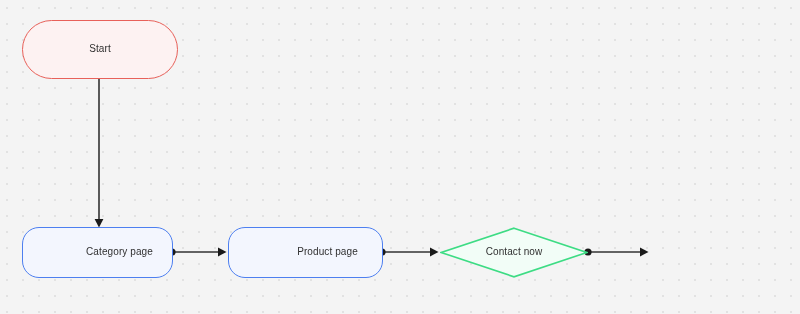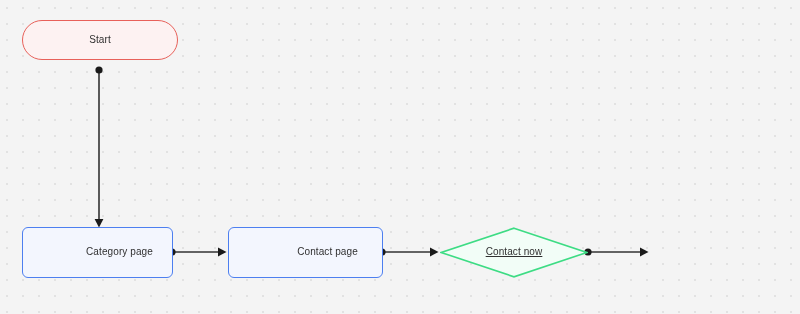--- a/index.html
+++ b/index.html
@@ -40,21 +40,21 @@
     user-select: none;
   }
   .node-pill {
     border: 1.4px solid #e8615a;
     background: #fdf2f2;
     border-radius: 999px;
   }
   .node-rect {
     border: 1.4px solid #4d7ff0;
     background: #f3f6fe;
-    border-radius: 6px;
+    border-radius: 17px;
     padding-left: 44px;
   }
   .node-diamond {
     background: transparent;
     border: none;
   }
   .node-diamond .diamond-svg {
     position: absolute;
     left: 0;
     top: 0;
@@ -95,33 +95,33 @@
       <path d="M 438.5 252 L 430 247.6 L 430 256.4 Z" fill="#1a1a1a"></path>
     </g>
 
     <g>
       <path d="M 588 252 L 644 252" stroke="#333333" stroke-width="1.6" fill="none"></path>
       <circle cx="588" cy="252" r="3.6" fill="#1a1a1a"></circle>
       <path d="M 648.5 252 L 640 247.6 L 640 256.4 Z" fill="#1a1a1a"></path>
     </g>
   </svg>
 
-  <div class="node node-pill" style="left:22px; top:20px; width:156px; height:40px;">
+  <div class="node node-pill" style="left:22px; top:20px; width:156px; height:59px;">
     <span class="node-label">Start</span>
   </div>
 
   <div class="node node-rect" style="left:22px; top:227px; width:151px; height:51px;">
     <span class="node-label">Category page</span>
   </div>
 
   <div class="node node-rect" style="left:228px; top:227px; width:155px; height:51px;">
-    <span class="node-label">Contact page</span>
+    <span class="node-label">Product page</span>
   </div>
 
-  <div class="node node-diamond" style="left:440px; top:227px; width:148px; height:51px;text-decoration:underline;">
+  <div class="node node-diamond" style="left:440px; top:227px; width:148px; height:51px;">
     <svg class="diamond-svg" viewBox="0 0 148 51" preserveAspectRatio="none">
       <polygon points="74,1.2 146.8,25.5 74,49.8 1.2,25.5" fill="#f2fdf7" stroke="#3ddc84" stroke-width="1.6" vector-effect="non-scaling-stroke"></polygon>
     </svg>
     <span class="node-label">Contact now</span>
   </div>
 
 
 </div>
 
 </body></html>

